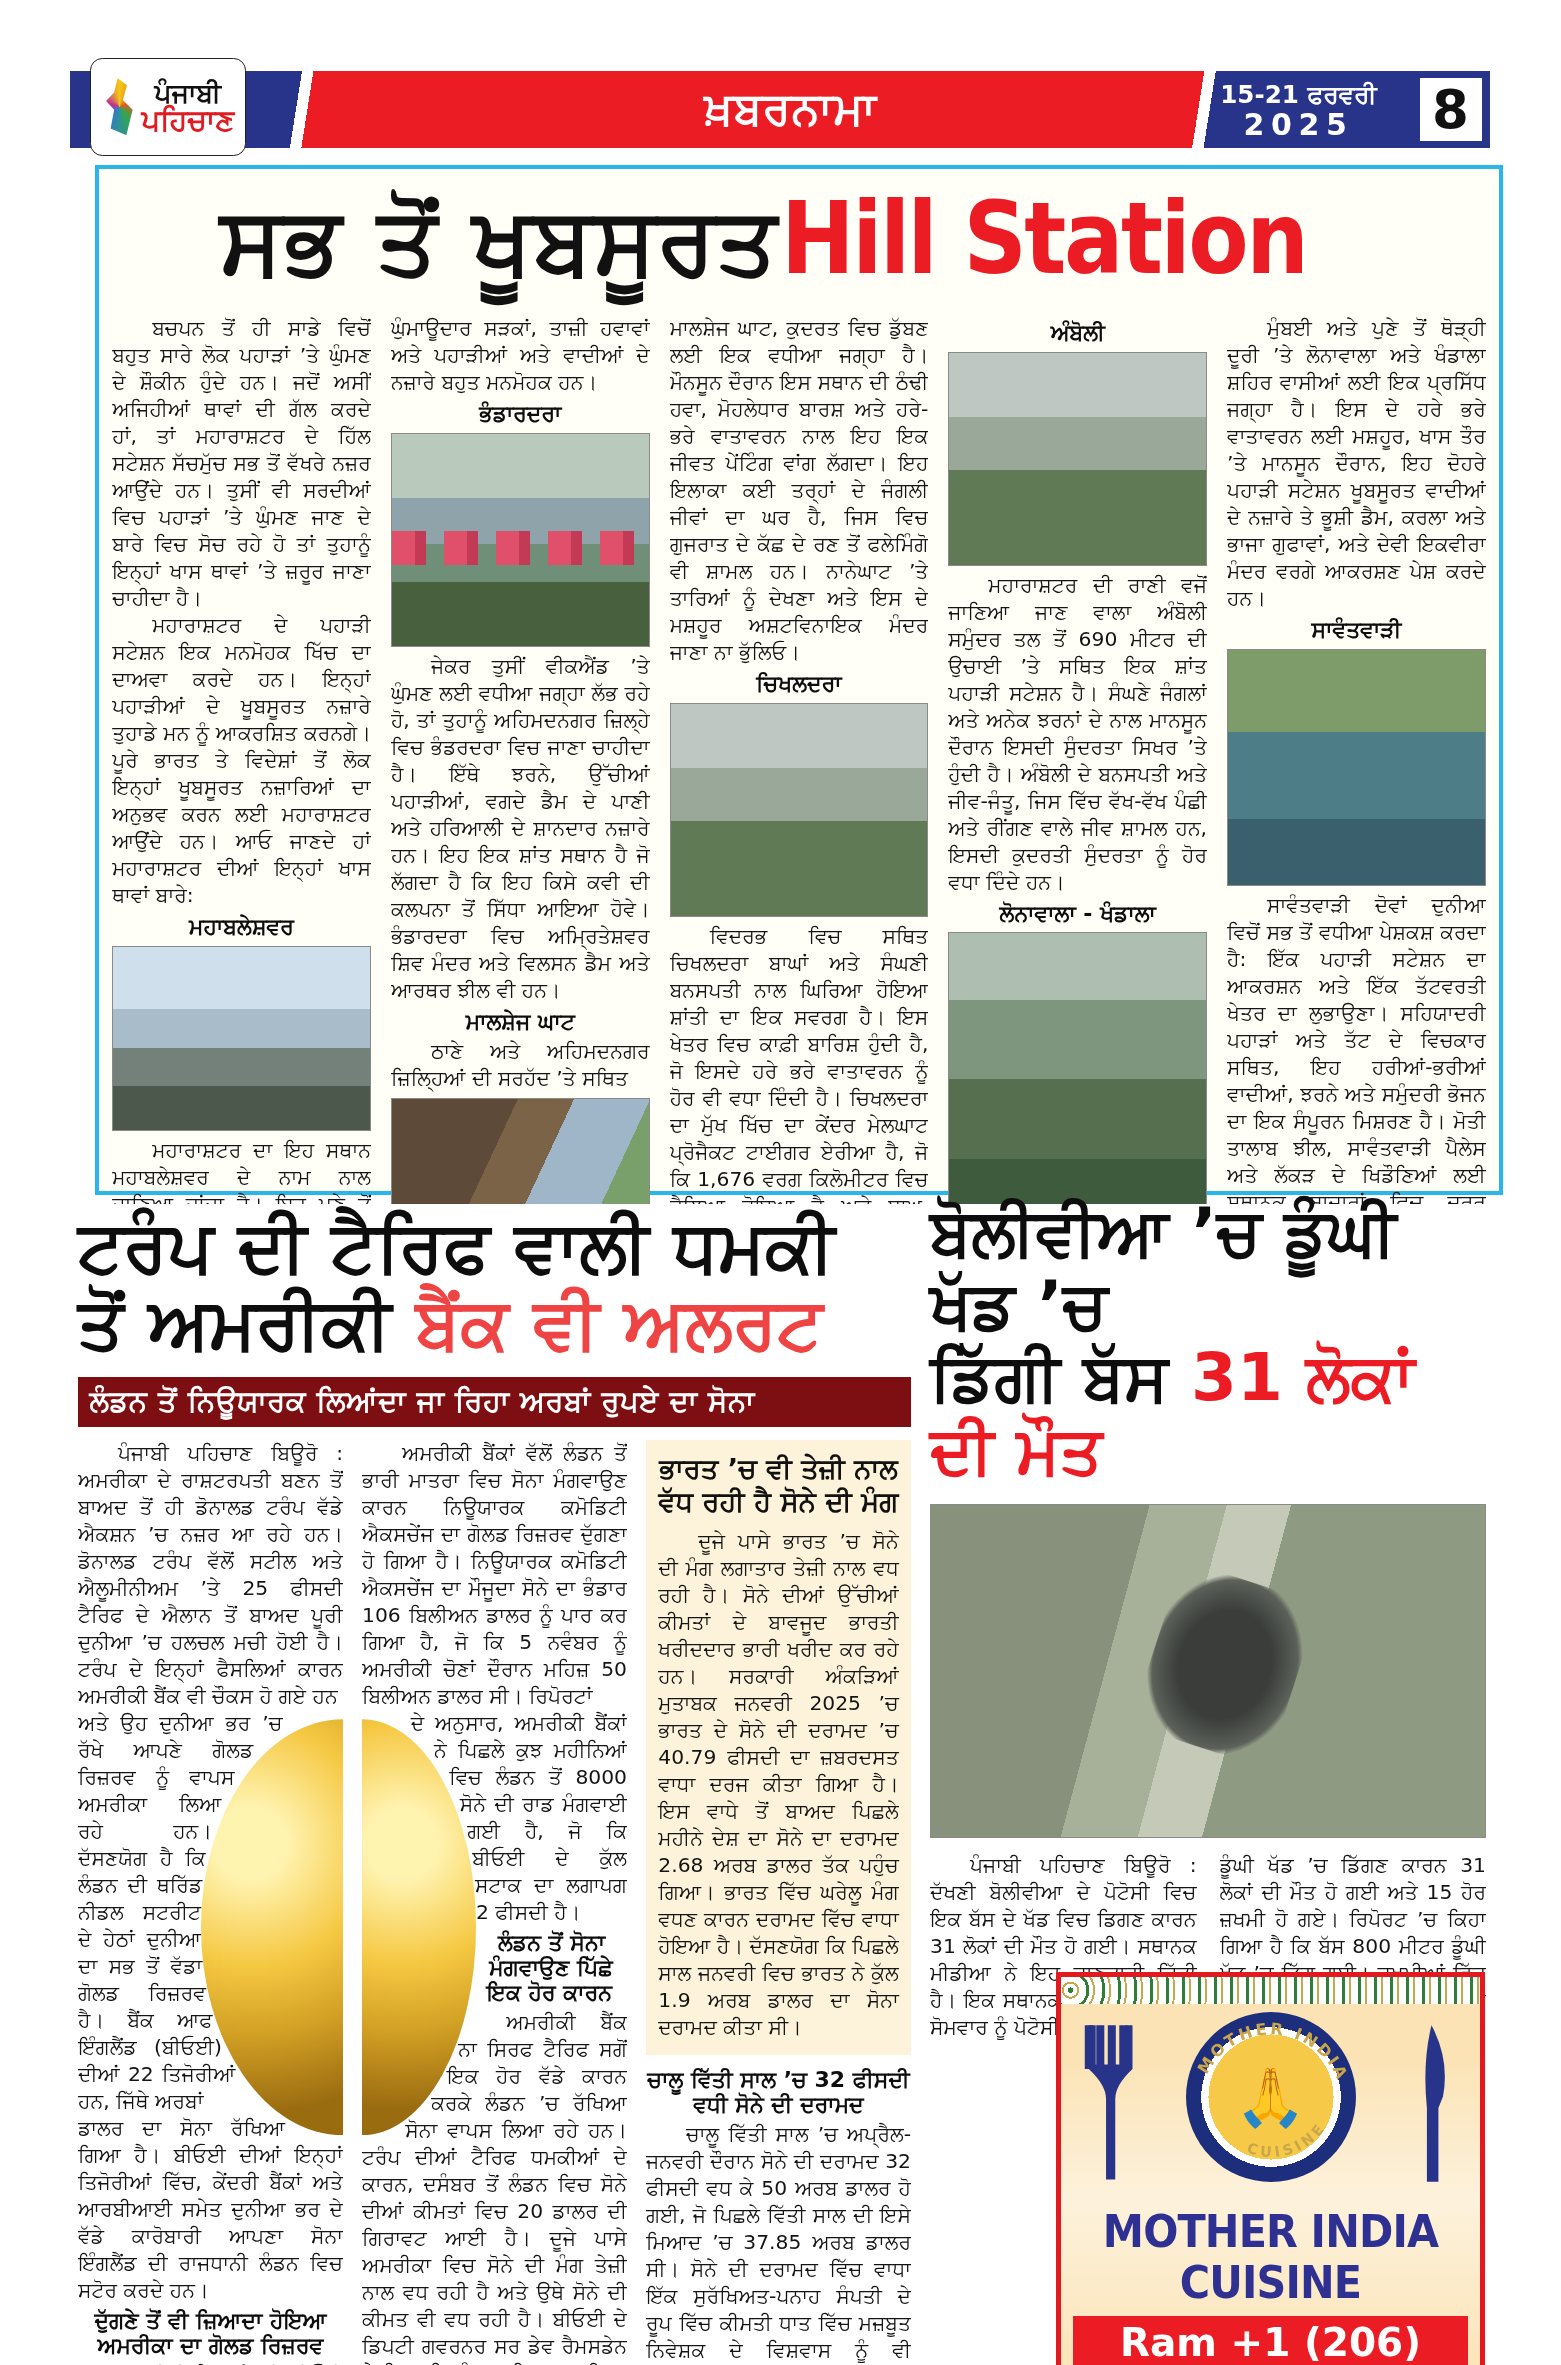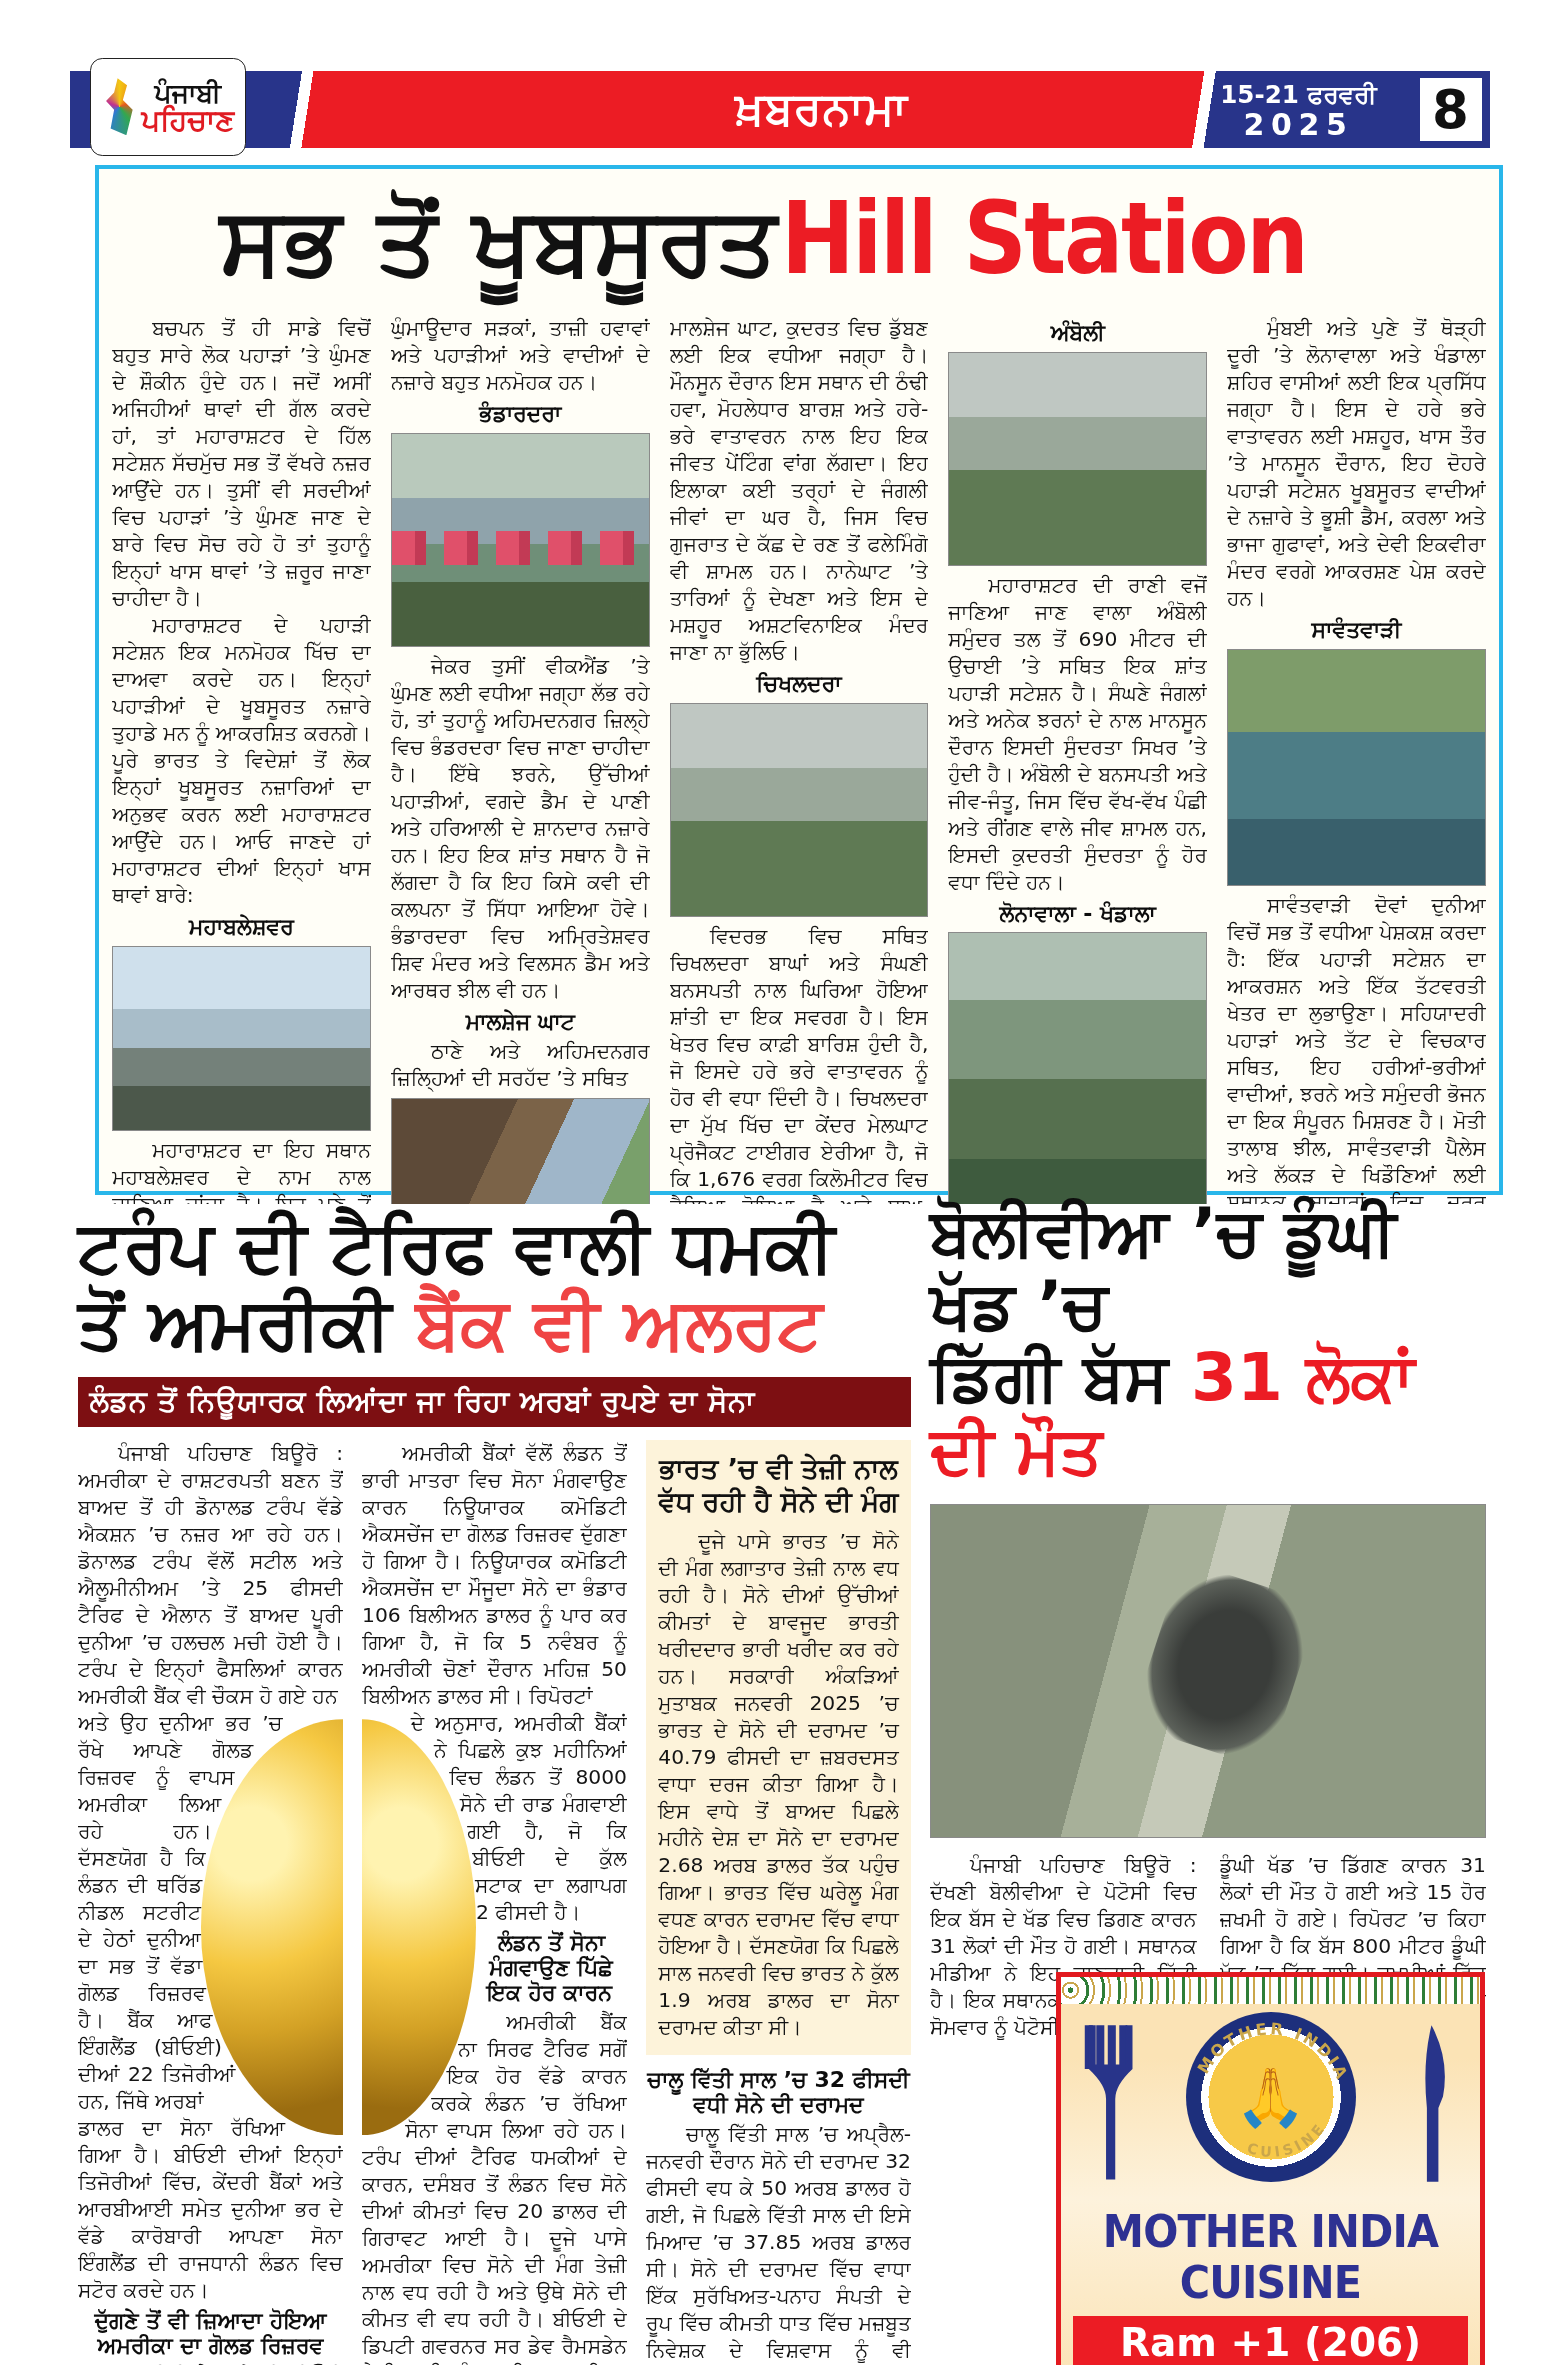--- a/index.html
+++ b/index.html
@@ -23,21 +23,21 @@
   }
   .logo-map {
     width:35px; height:57px; flex:0 0 auto;
     background:conic-gradient(#f3c612, #e5571f, #31a84f, #2e7bd3, #c2318f, #f3c612);
     clip-path:polygon(45% 0, 72% 12%, 60% 38%, 88% 55%, 70% 100%, 25% 88%, 35% 55%, 12% 40%, 35% 25%);
   }
   .logo-text { text-align:center; line-height:1.02; }
   .logo-l1 { font-size:26.5px; font-weight:bold; color:#111; }
   .logo-l2 { font-size:29px; font-weight:bold; color:#e01b22; }
   .section-title {
-    position:absolute; left:515px; width:473px; top:11.4px; text-align:center;
+    position:absolute; left:484px; width:473px; top:11.4px; text-align:center;
     color:#fff; font-size:45px; font-weight:bold; letter-spacing:0.9px;
   }
   .issue-date {
     position:absolute; right:90px; top:9.5px; width:203px; text-align:center;
     color:#fff; font-weight:bold; line-height:1.12;
   }
   .issue-date .d1 { font-size:24.6px; }
   .issue-date .d2 { font-size:30px; letter-spacing:6.6px; }
   .page-num-box {
     position:absolute; right:8.5px; top:6.6px; width:62px; height:63px;

